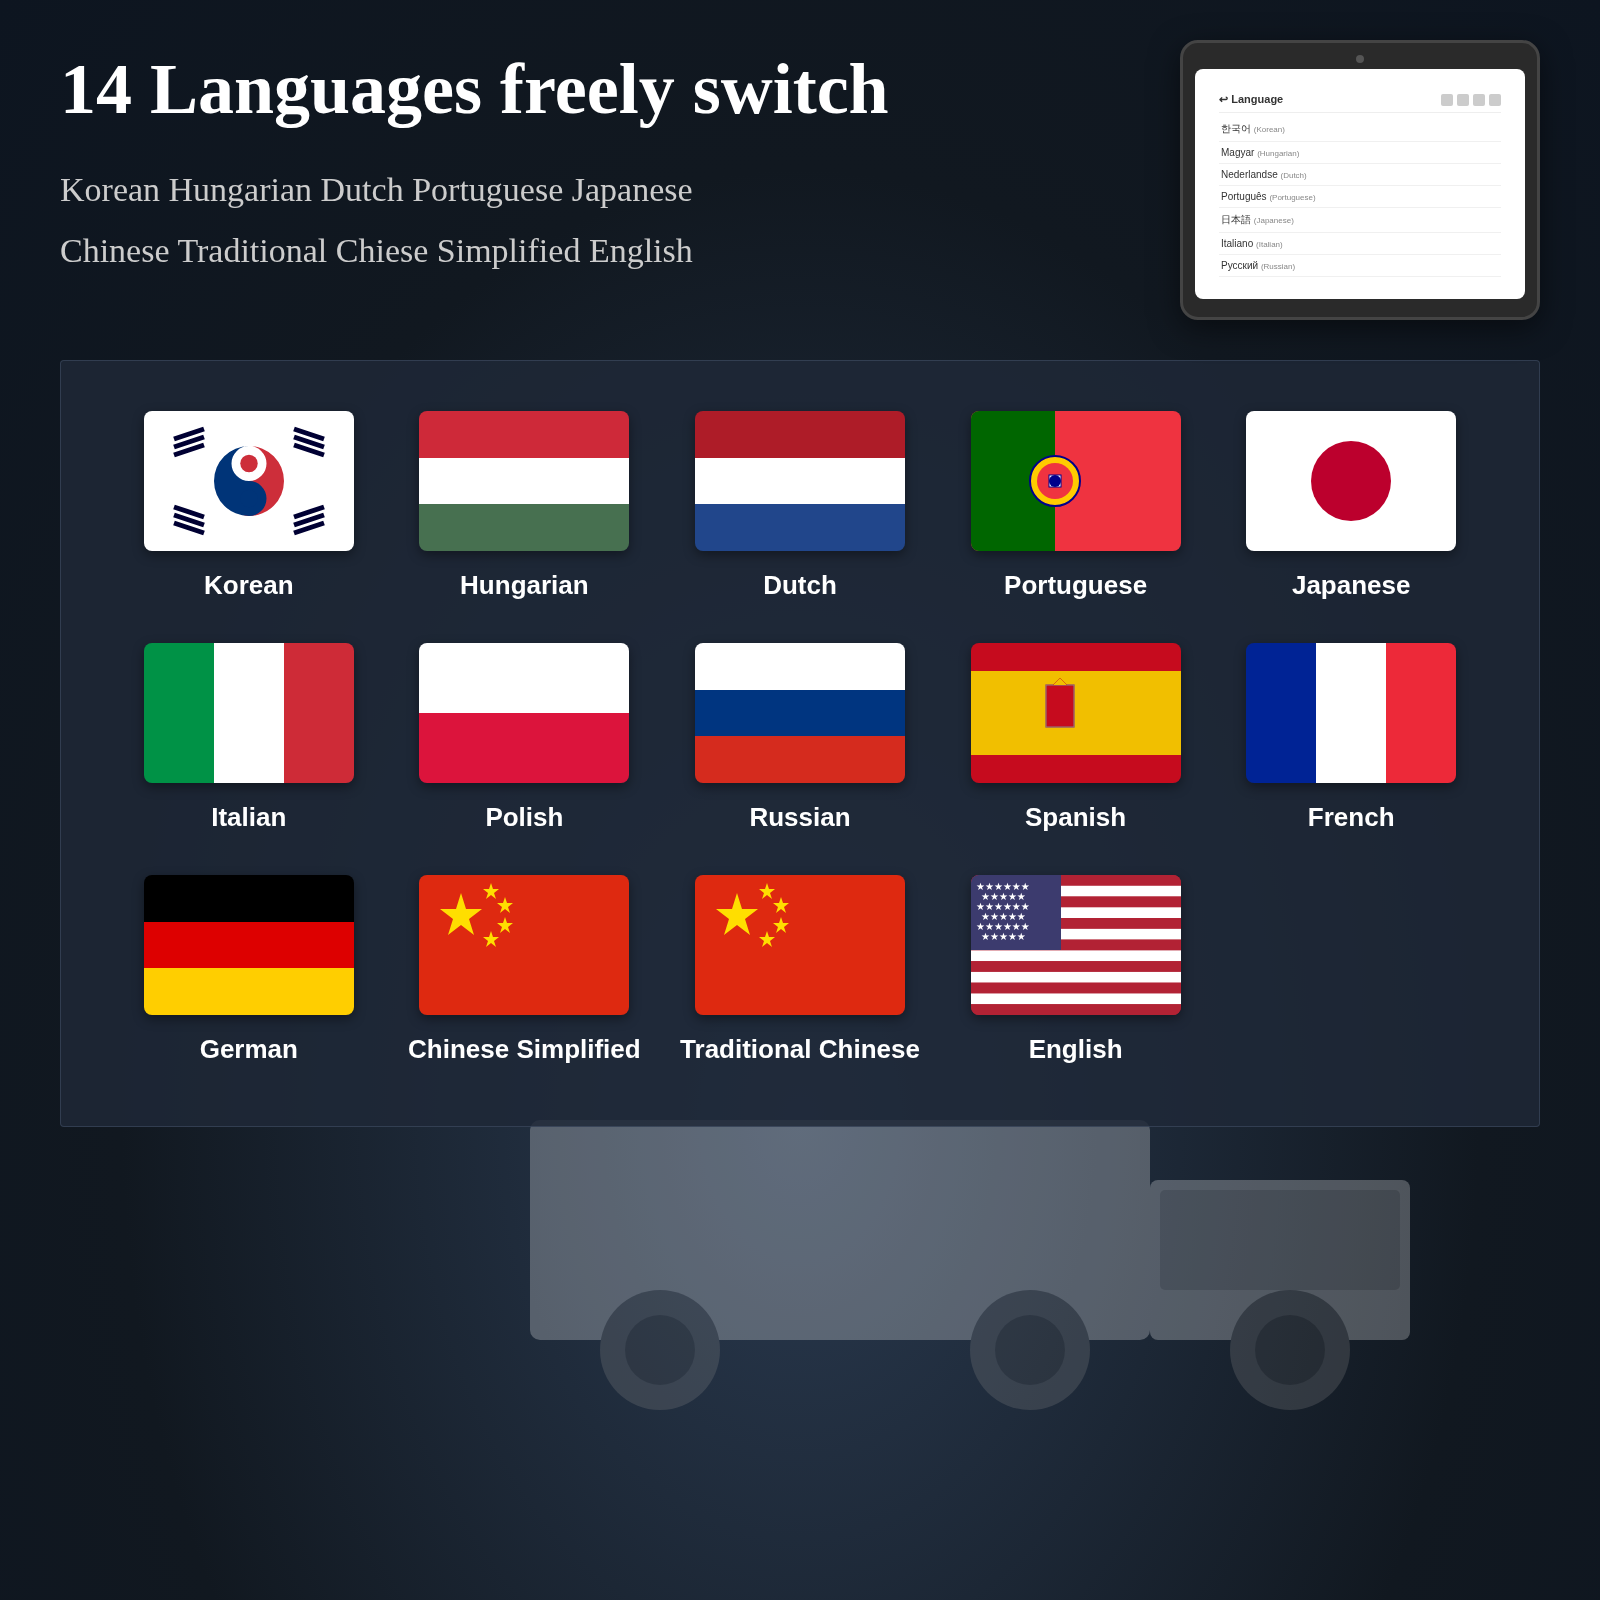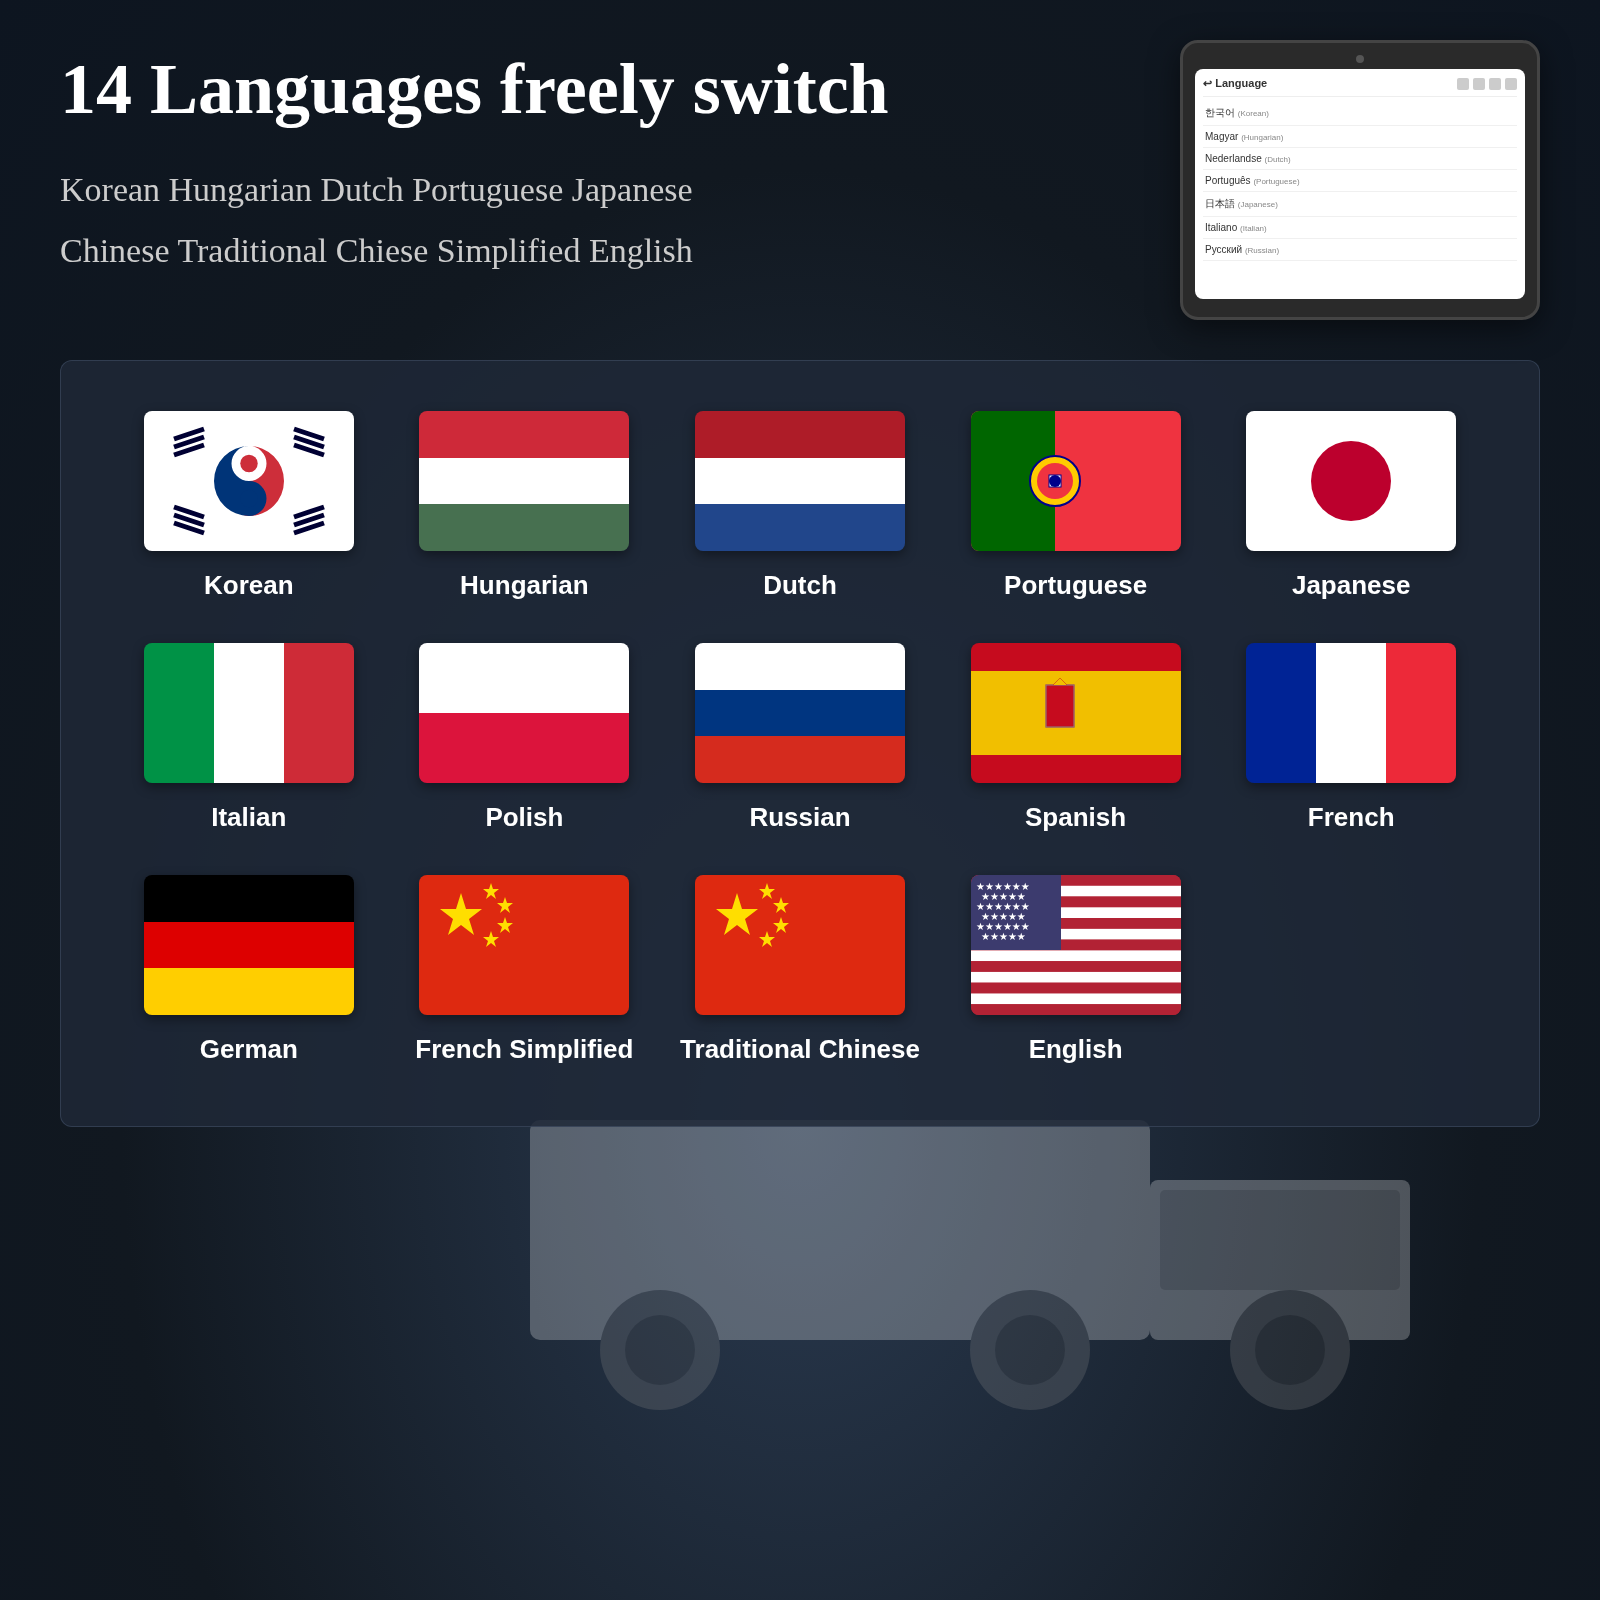--- a/index.html
+++ b/index.html
@@ -92,21 +92,21 @@
       height: 8px;
       background: #555;
       border-radius: 50%;
     }
 
     .tablet-screen {
       background: #ffffff;
       border-radius: 8px;
       height: 230px;
       overflow: hidden;
-      padding: 8px;
+      padding: 24px;
     }
 
     .tablet-header {
       display: flex;
       justify-content: space-between;
       align-items: center;
       padding-bottom: 6px;
       border-bottom: 1px solid #eee;
       margin-bottom: 4px;
     }
@@ -138,21 +138,21 @@
 
     .tablet-list-item span.small {
       font-size: 8px;
       color: #888;
     }
 
     
     .flags-container {
       background: rgba(30, 40, 55, 0.85);
       border: 1px solid rgba(100, 120, 150, 0.3);
-      border-radius: 12px;
+      border-radius: 4px;
       padding: 50px 60px 60px;
       margin-top: 20px;
     }
 
     .flags-grid {
       display: grid;
       grid-template-columns: repeat(5, 1fr);
       gap: 40px 20px;
     }
 
@@ -425,21 +425,21 @@
             <rect width="210" height="140" fill="#de2910"></rect>
 
             <polygon points="42,18 47,34 63,34 50,44 55,60 42,50 29,60 34,44 21,34 37,34" fill="#ffde00"></polygon>
 
             <polygon points="72,8 74,14 80,14 75,18 77,24 72,20 67,24 69,18 64,14 70,14" fill="#ffde00"></polygon>
             <polygon points="86,22 88,28 94,28 89,32 91,38 86,34 81,38 83,32 78,28 84,28" fill="#ffde00"></polygon>
             <polygon points="86,42 88,48 94,48 89,52 91,58 86,54 81,58 83,52 78,48 84,48" fill="#ffde00"></polygon>
             <polygon points="72,56 74,62 80,62 75,66 77,72 72,68 67,72 69,66 64,62 70,62" fill="#ffde00"></polygon>
           </svg>
         </div>
-        <span class="flag-label">French Simplified</span>
+        <span class="flag-label">Chinese Simplified</span>
       </div>
 
       <div class="flag-item">
         <div class="flag-wrapper">
           <svg viewBox="0 0 210 140" xmlns="http://www.w3.org/2000/svg">
             <rect width="210" height="140" fill="#de2910"></rect>
 
             <polygon points="42,18 47,34 63,34 50,44 55,60 42,50 29,60 34,44 21,34 37,34" fill="#ffde00"></polygon>
 
             <polygon points="72,8 74,14 80,14 75,18 77,24 72,20 67,24 69,18 64,14 70,14" fill="#ffde00"></polygon>

